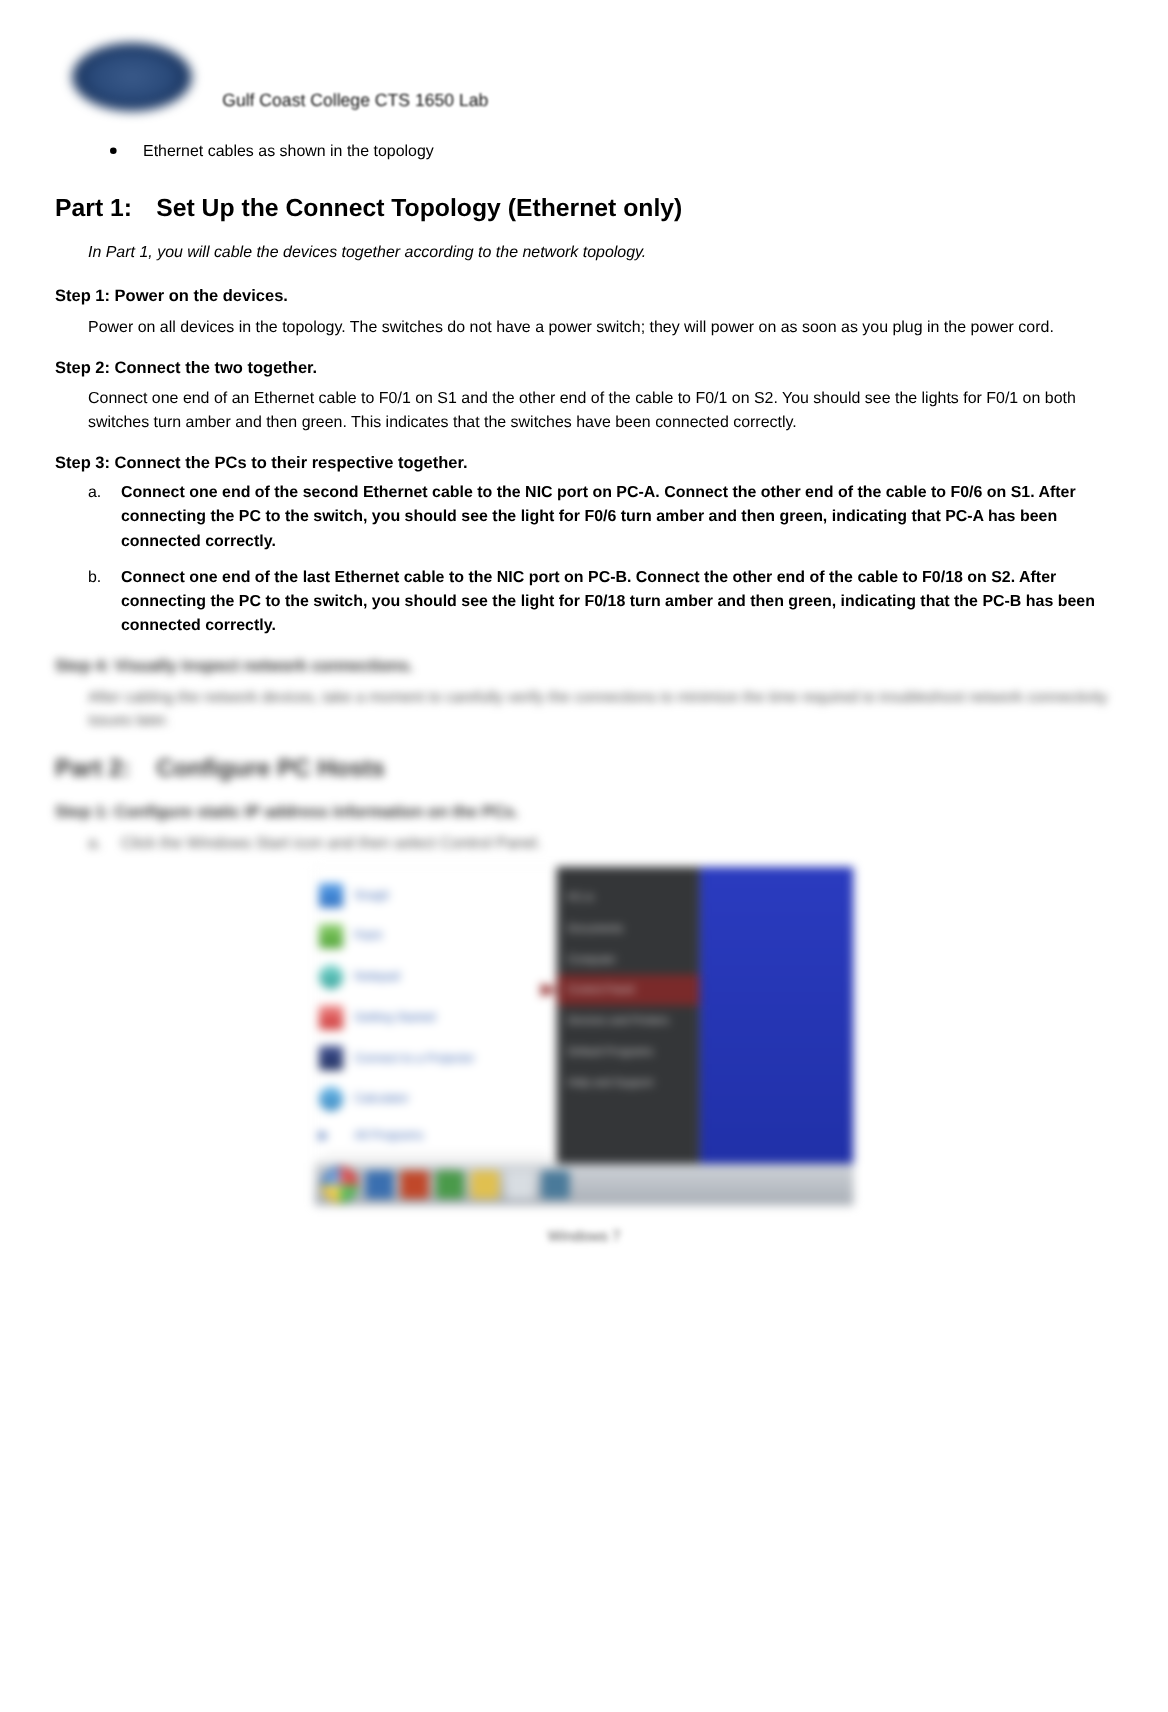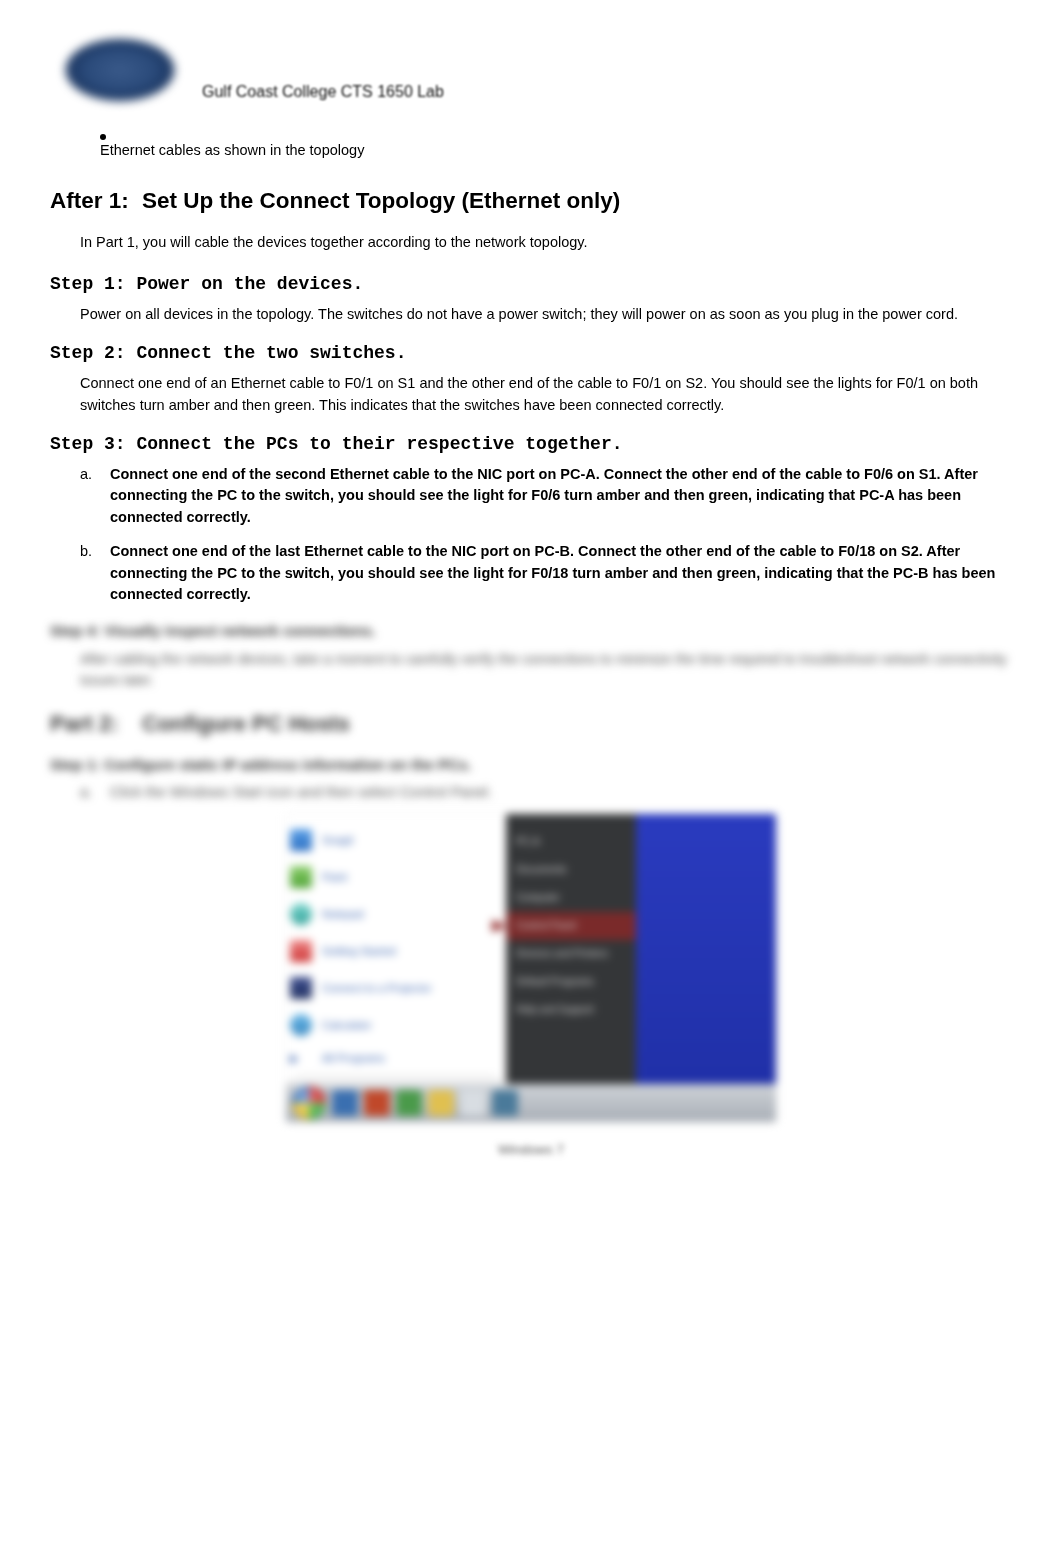--- a/index.html
+++ b/index.html
@@ -16,26 +16,26 @@
     .logo {
       width: 140px; height: 80px; position: relative;
       filter: blur(5px);
     }
     .logo-shape {
       position: absolute; inset: 0;
       background: radial-gradient(ellipse 70px 40px at center, #3a5a8a 0%, #2a4a7a 50%, #1a3560 75%, rgba(255,255,255,0) 80%);
       border-radius: 50%;
     }
     .header-label { font-size: 16px; color: #111; padding-bottom: 6px; filter: blur(1.2px); }
-    .bullet-row { display: flex; align-items: flex-start; margin: 6px 0 22px 50px; flex-direction: column; }
+    .bullet-row { display: flex; align-items: flex-start; margin: 6px 0 22px 50px; }
     .bullet-dot { width: 6px; height: 6px; background:#000; border-radius:50%; margin-top:6px; margin-right: 24px; flex:0 0 auto;}
     .part-heading { font-weight: bold; font-size: 22.5px; margin: 8px 0 14px 0; }
     .part-heading .num { display:inline-block; width: 92px; }
-    .body-para { margin: 0 0 18px 30px; }
-    .step-heading { font-weight: bold; font-size: 18px; margin: 14px 0 6px 0; font-family: Liberation Mono, monospace; }
+    .body-para { margin: 0 0 18px 30px; font-style: italic; }
+    .step-heading { font-weight: bold; font-size: 15px; margin: 14px 0 6px 0; }
     .step-para { margin: 0 0 10px 30px; }
     .letter-list { margin: 6px 0 8px 30px; }
     .letter-item { display:flex; margin: 6px 0 12px 0; }
     .letter-item .letter { flex: 0 0 30px; }
     .letter-item .txt { flex: 1; font-weight: bold; }
     .blur-block { margin-top: 6px; }
     .figure-wrap { display:flex; justify-content:center; margin: 8px 0 18px 0; }
     .figure { width: 490px; filter: blur(4.5px); border-radius:2px; overflow:hidden; box-shadow: 0 0 0 1px rgba(0,0,0,0.05); }
     .fig-top { display:flex; height: 270px; }
     .fig-left { width: 220px; background:#fff; padding:6px 4px; }
@@ -74,28 +74,28 @@
   </div>
   <div class="header-label">Gulf Coast College CTS 1650 Lab</div>
 </div>
 
 <div class="bullet-row">
   <span class="bullet-dot"></span>
   <span>Ethernet cables as shown in the topology</span>
 </div>
 
 <h2 class="part-heading">
-  <span class="num">After 1:</span><span>Set Up the Connect Topology (Ethernet only)</span>
+  <span class="num">Part 1:</span><span>Set Up the Connect Topology (Ethernet only)</span>
 </h2>
 <p class="body-para">In Part 1, you will cable the devices together according to the network topology.</p>
 
 <h3 class="step-heading">Step 1:  Power on the devices.</h3>
 <p class="step-para">Power on all devices in the topology. The switches do not have a power switch; they will power on as soon as you plug in the power cord.</p>
 
-<h3 class="step-heading">Step 2:  Connect the two switches.</h3>
+<h3 class="step-heading">Step 2:  Connect the two together.</h3>
 <p class="step-para">Connect one end of an Ethernet cable to F0/1 on S1 and the other end of the cable to F0/1 on S2. You should see the lights for F0/1 on both switches turn amber and then green. This indicates that the switches have been connected correctly.</p>
 
 <h3 class="step-heading">Step 3:  Connect the PCs to their respective together.</h3>
 <div class="letter-list">
   <div class="letter-item">
     <span class="letter">a.</span>
     <span class="txt">Connect one end of the second Ethernet cable to the NIC port on PC-A. Connect the other end of the cable to F0/6 on S1. After connecting the PC to the switch, you should see the light for F0/6 turn amber and then green, indicating that PC-A has been connected correctly.</span>
   </div>
   <div class="letter-item">
     <span class="letter">b.</span>

